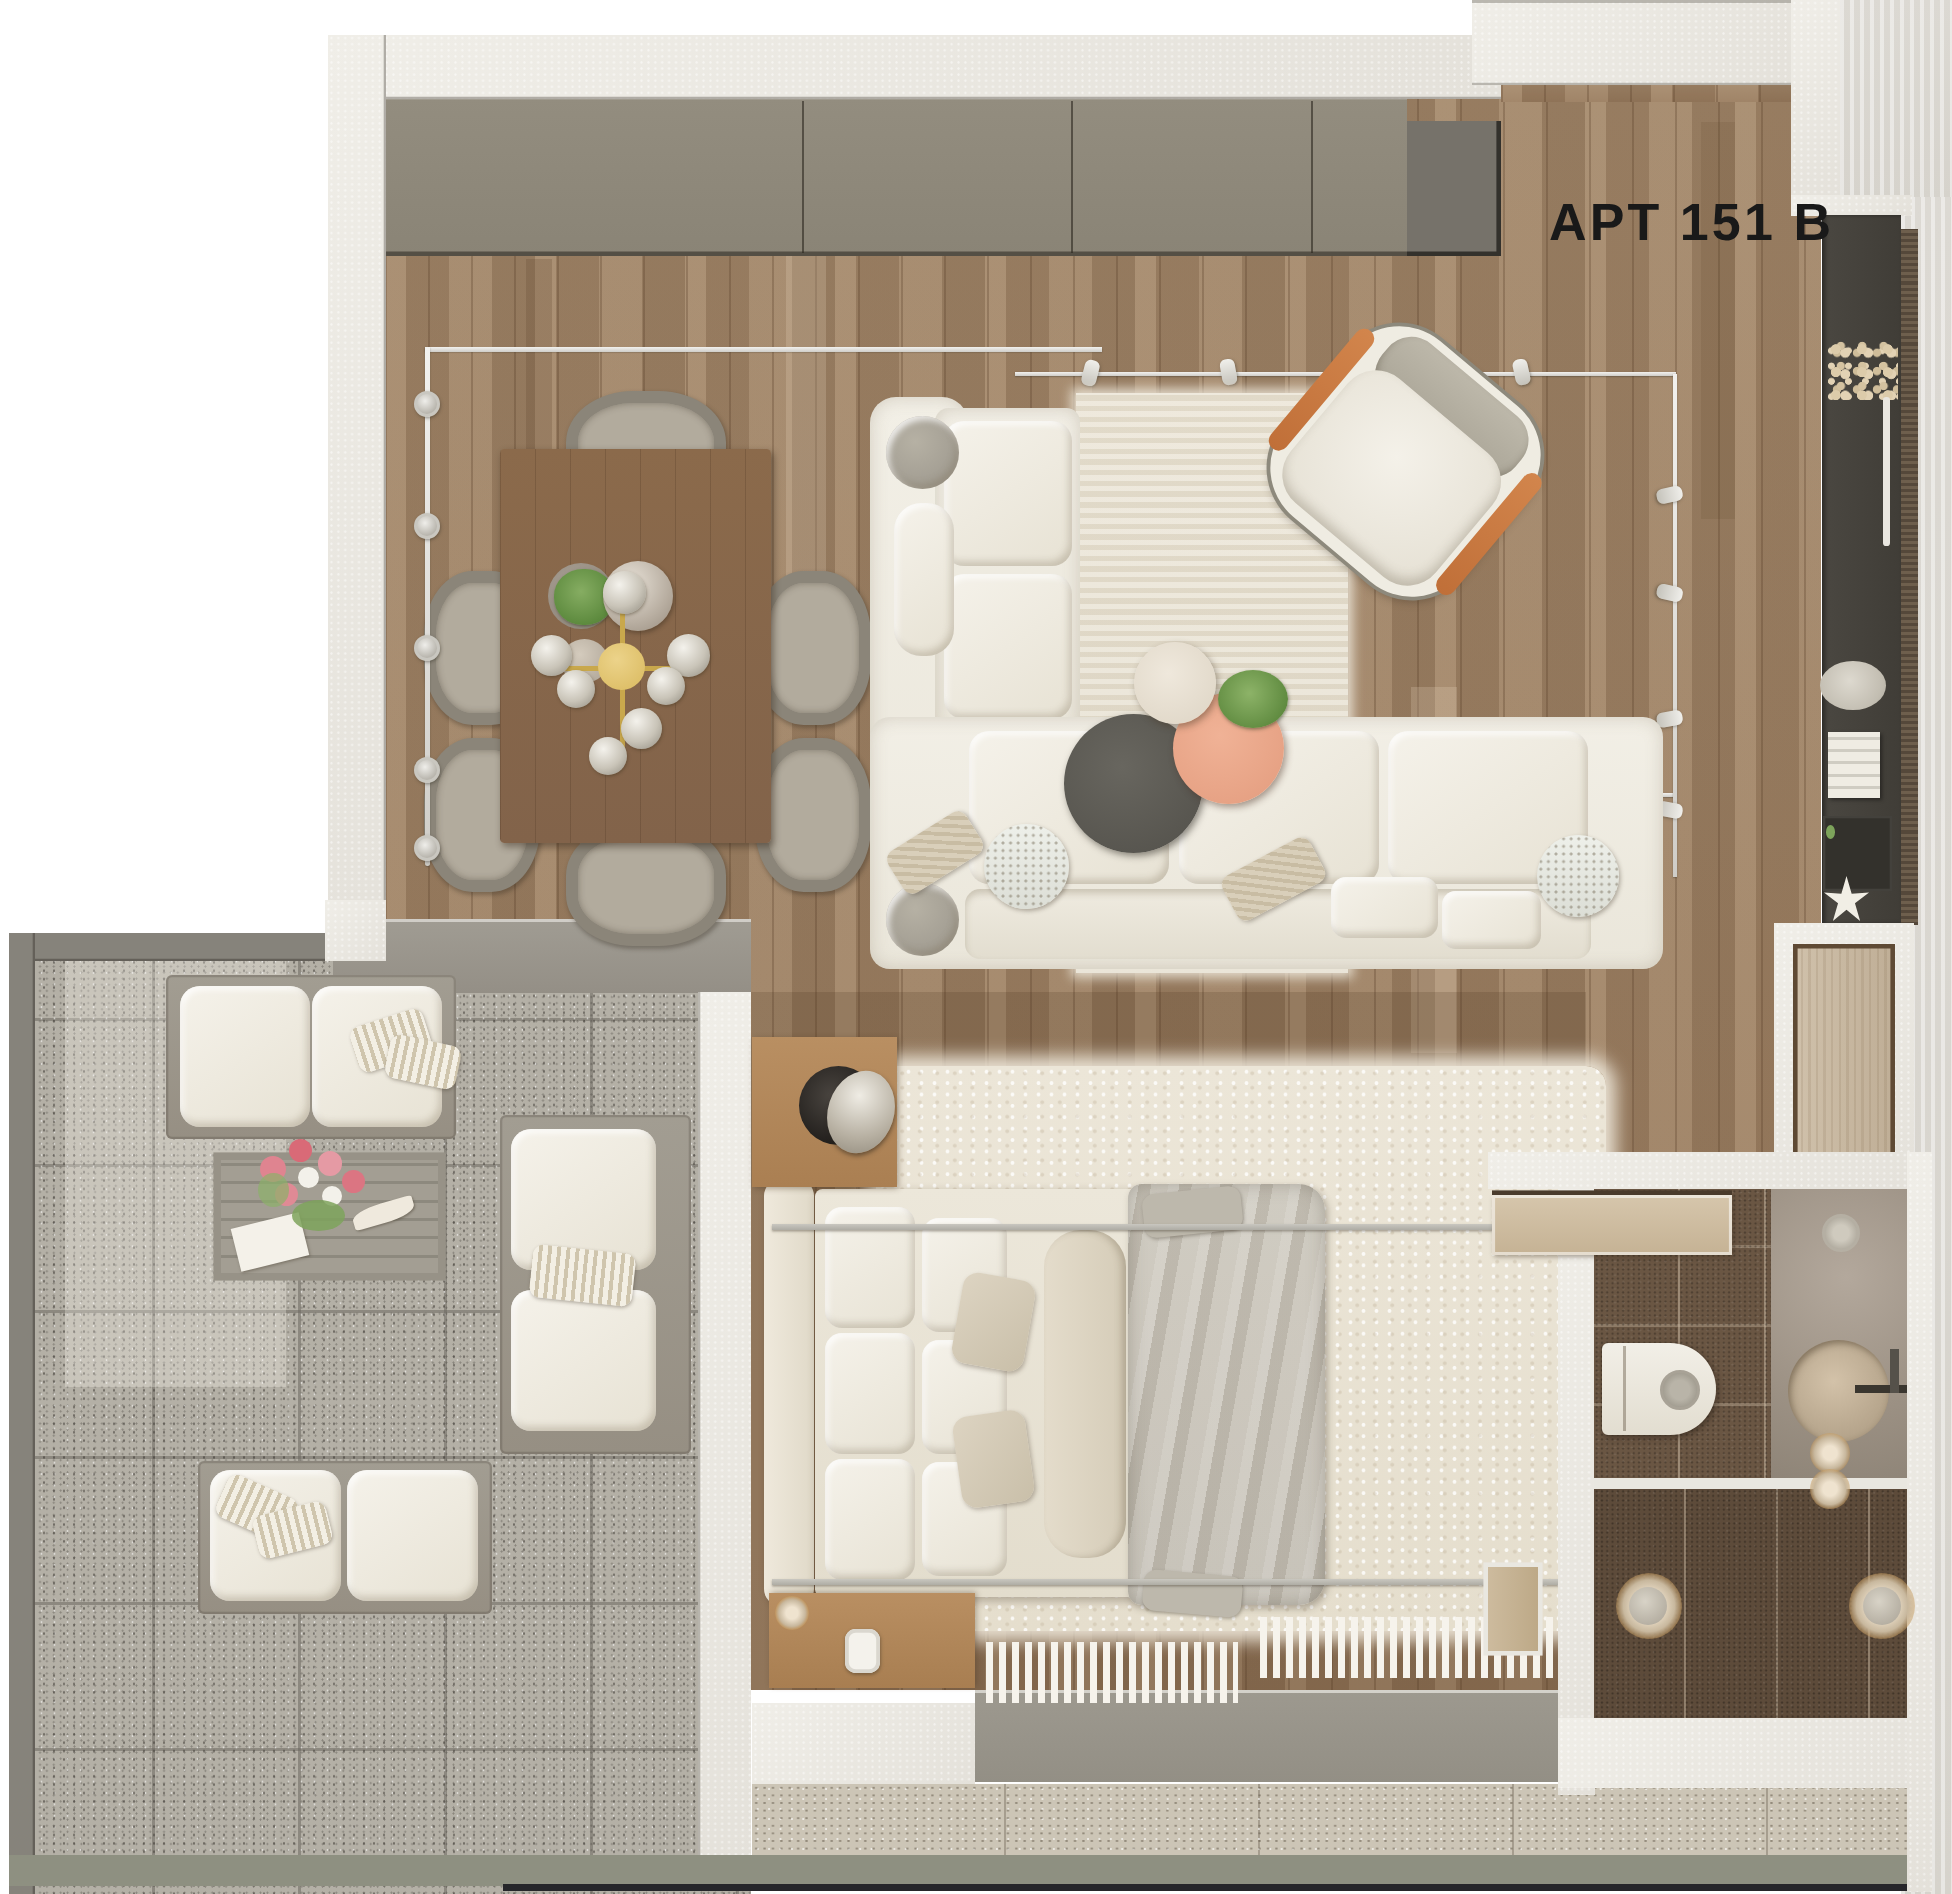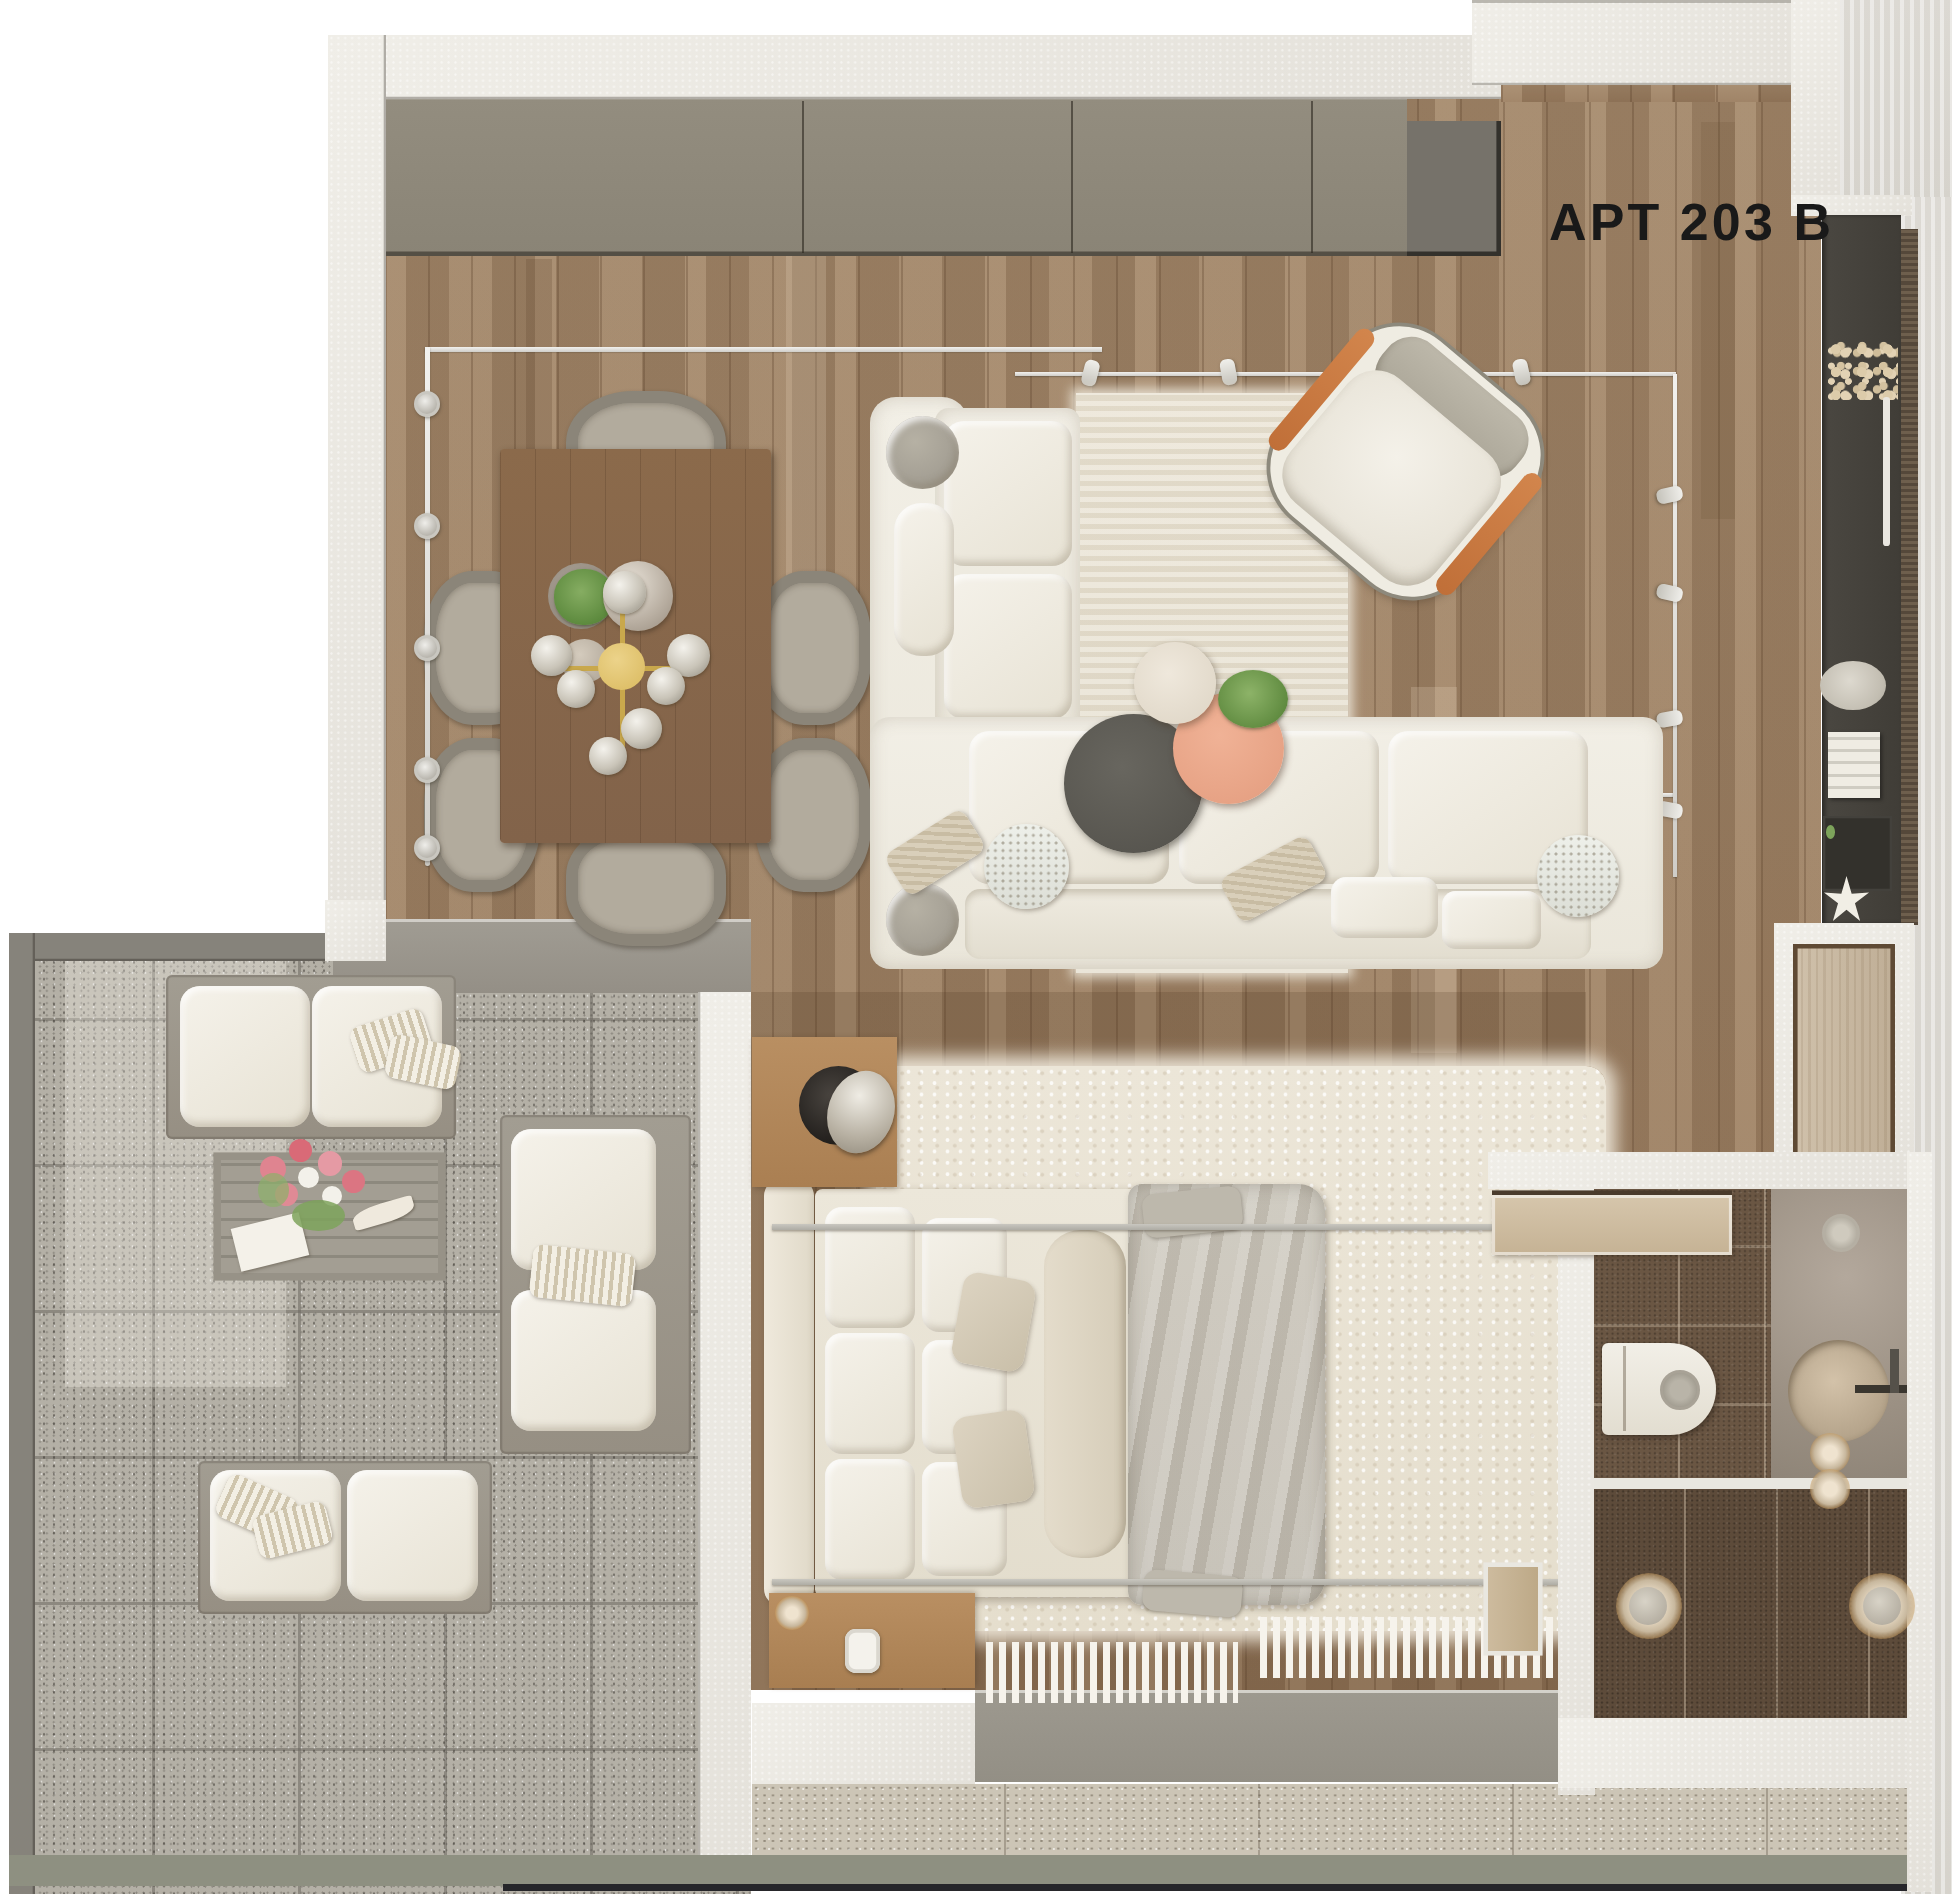--- a/index.html
+++ b/index.html
@@ -320,16 +320,16 @@
   <i class="abs glowlamp" style="left:1810px;top:1433px;width:40px;height:40px;"></i>
   <i class="abs glowlamp" style="left:1810px;top:1469px;width:40px;height:40px;"></i>
 
   <i class="abs glowlamp" style="left:1616px;top:1573px;width:66px;height:66px;"></i>
   <i class="abs" style="left:1629px;top:1587px;width:38px;height:38px;border-radius:50%;background:radial-gradient(circle at 42% 38%,#d8d3c7,#a9a295);"></i>
   <i class="abs glowlamp" style="left:1849px;top:1573px;width:66px;height:66px;"></i>
   <i class="abs" style="left:1863px;top:1587px;width:38px;height:38px;border-radius:50%;background:radial-gradient(circle at 42% 38%,#d8d3c7,#a9a295);"></i>
 
   <div class="abs" style="left:1492px;top:1195px;width:240px;height:60px;background:linear-gradient(#d6c6ac,#c5b294);box-shadow:inset 0 0 0 3.1px rgba(255,255,255,.55), 0 -4.6px 0 #4a3b2c, 1.5px 2.3px 4.6px rgba(60,45,28,.4);"></div>
 
-  <div class="abs apt-title" style="left:1549px;top:192px;">APT 203 B</div>
+  <div class="abs apt-title" style="left:1549px;top:192px;">APT 151 B</div>
 
 </div>
 
 
 </body></html>

